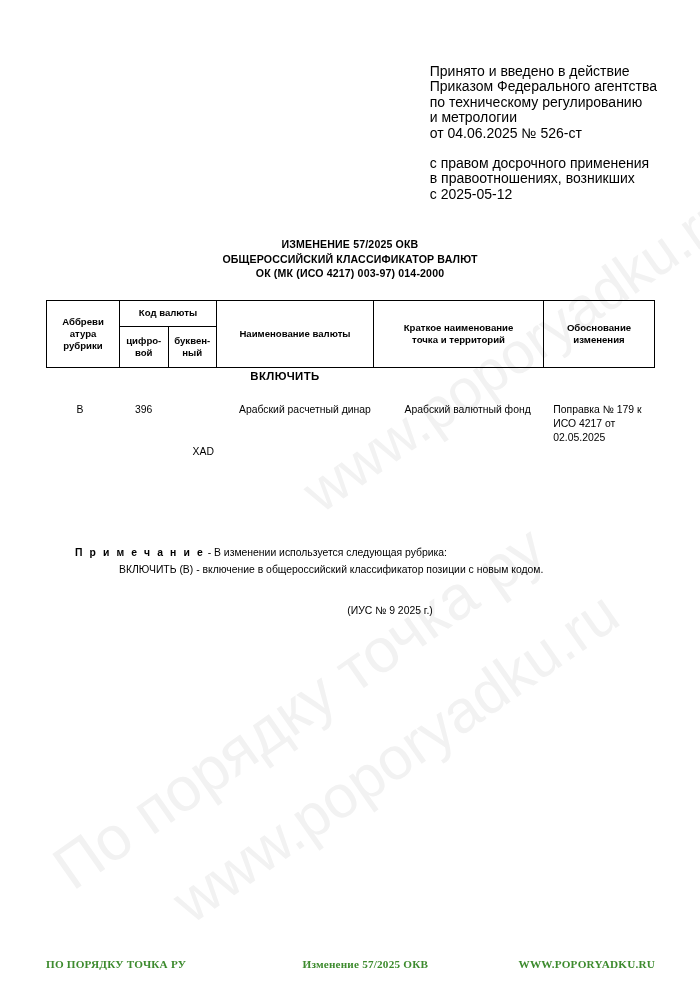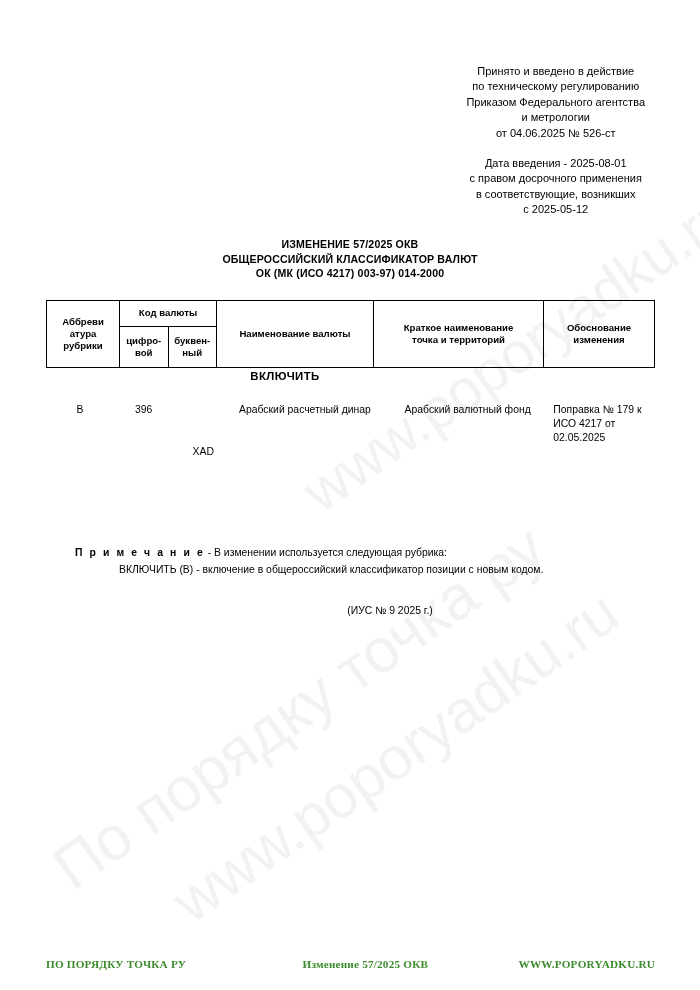--- a/index.html
+++ b/index.html
@@ -56,24 +56,24 @@
   #page {
     position: relative;
     z-index: 2;
     width: 700px;
     height: 990px;
   }
 
   
   #doc-header {
     position: absolute;
-    right: 55px;
+    right: 43px;
     top: 64px;
-    text-align: center;
-    font-size: 11px;
+    text-align: left;
+    font-size: 14px;
     line-height: 15.4px;
   }
   #doc-header .blk2 { margin-top: 15px; }
   #doc-header div { white-space: nowrap; }
 
   
   #title-block {
     position: absolute;
     left: 0;
     top: 237px;
@@ -195,29 +195,28 @@
   <div class="wm wm-a">По порядку точка ру</div>
   <div class="wm wm-b">www.poporyadku.ru</div>
   <div class="wm wm-c">www.poporyadku.ru</div>
 </div>
 
 <div id="page">
 
   <div id="doc-header">
     <div class="blk1">
       <div>Принято и введено в действие</div>
+      <div>Приказом Федерального агентства</div>
       <div>по техническому регулированию</div>
-      <div>Приказом Федерального агентства</div>
       <div>и метрологии</div>
       <div>от 04.06.2025 № 526-ст</div>
     </div>
     <div class="blk2">
-      <div>Дата введения - 2025-08-01</div>
       <div>с правом досрочного применения</div>
-      <div>в соответствующие, возникших</div>
+      <div>в правоотношениях, возникших</div>
       <div>с 2025-05-12</div>
     </div>
   </div>
 
   <div id="title-block">
     <div>ИЗМЕНЕНИЕ 57/2025 ОКВ</div>
     <div>ОБЩЕРОССИЙСКИЙ КЛАССИФИКАТОР ВАЛЮТ</div>
     <div>ОК (МК (ИСО 4217) 003-97) 014-2000</div>
   </div>
 

